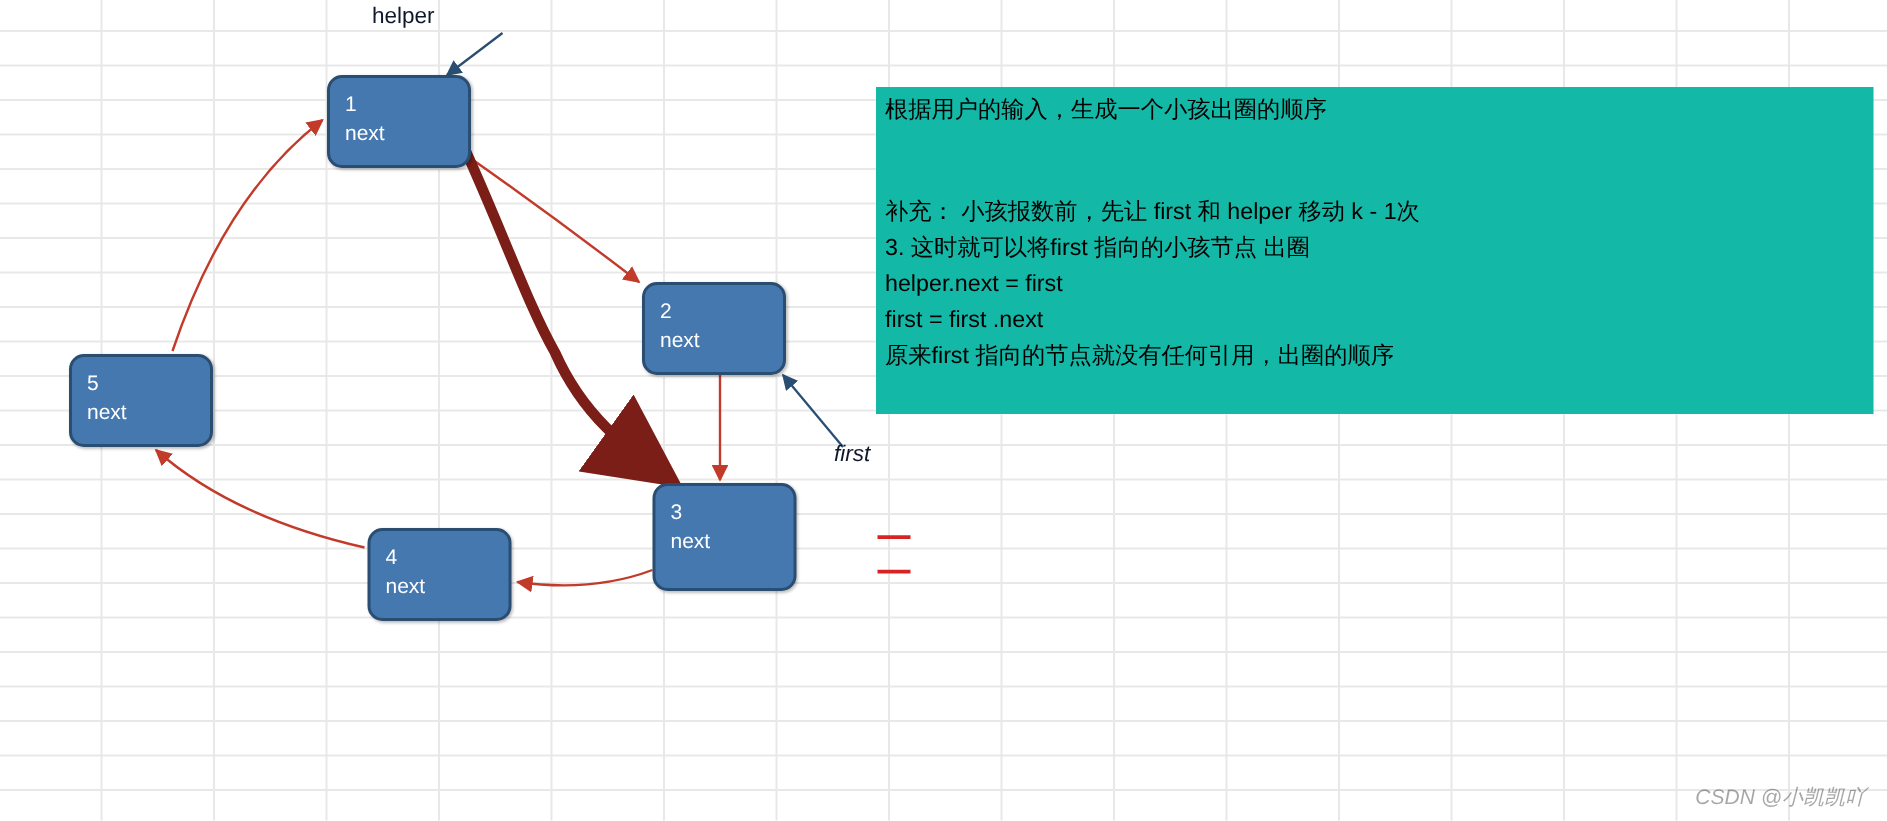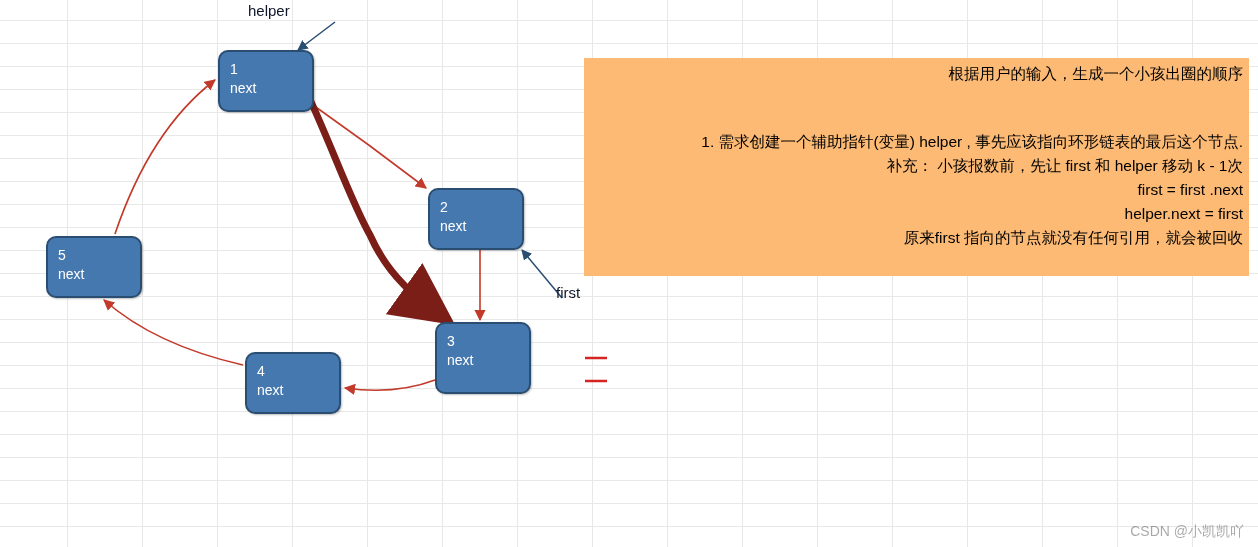--- a/index.html
+++ b/index.html
@@ -40,36 +40,36 @@
     color: #0f172a;
   }
   .textblock {
     position: absolute;
     left: 584px;
     top: 58px;
     width: 665px;
     font-size: 15.5px;
     line-height: 1.55;
     color: #000;
-    background: #fdba74;
+    background: #14b8a6;
     padding: 4px 6px;
-    text-align: right;
   }
   .spacer { height: 22px; }
   .svglayer {
     position: absolute;
     inset: 0;
     pointer-events: none;
   }
   .watermark {
     position: absolute;
     right: 14px;
     bottom: 6px;
     font-size: 14px;
     color: rgba(0,0,0,.35);
+    font-style: italic;
   }
   .bracket {
     stroke: #d62323;
     stroke-width: 3.5;
     fill: none;
     stroke-linecap: round;
   }
   .underline {
     stroke: #d62323;
     stroke-width: 2.5;
@@ -131,27 +131,27 @@
 <div class="node" style="left:245px; top:352px;">
   <div>4</div>
   <div>next</div>
 </div>
 <div class="node" style="left:46px; top:236px;">
   <div>5</div>
   <div>next</div>
 </div>
 
 <div class="label" style="left:248px; top:2px;">helper</div>
-<div class="label" style="left:556px; top:284px;">first</div>
+<div class="label" style="left:556px; top:294px;font-style:italic;">first</div>
 
 <div class="textblock">
   <div>根据用户的输入，生成一个小孩出圈的顺序</div>
   <div class="spacer"></div>
   <div class="spacer"></div>
-  <div>1.  需求创建一个辅助指针(变量) helper , 事先应该指向环形链表的最后这个节点.</div>
   <div>补充： 小孩报数前，先让 first 和  helper 移动 k - 1次</div>
+  <div>3.  这时就可以将first 指向的小孩节点 出圈</div>
+  <div>helper.next = first</div>
   <div>first = first .next</div>
-  <div>helper.next = first</div>
-  <div>原来first 指向的节点就没有任何引用，就会被回收</div>
+  <div>原来first 指向的节点就没有任何引用，出圈的顺序</div>
   <div class="spacer"></div>
 </div>
 
 <div class="watermark">CSDN @小凯凯吖</div>
 
 </body></html>

